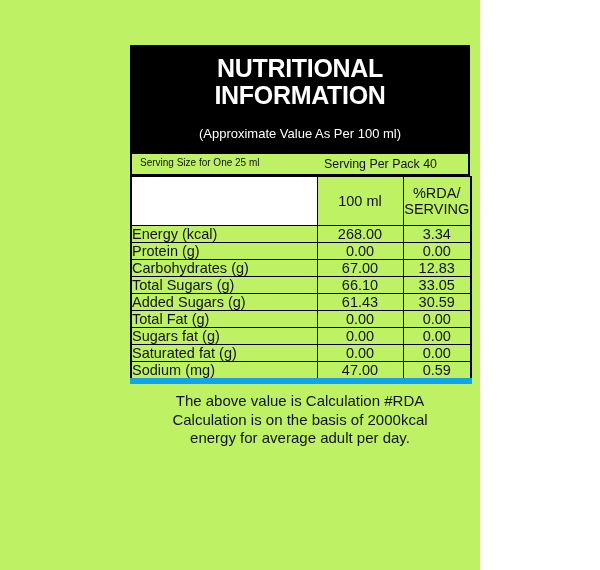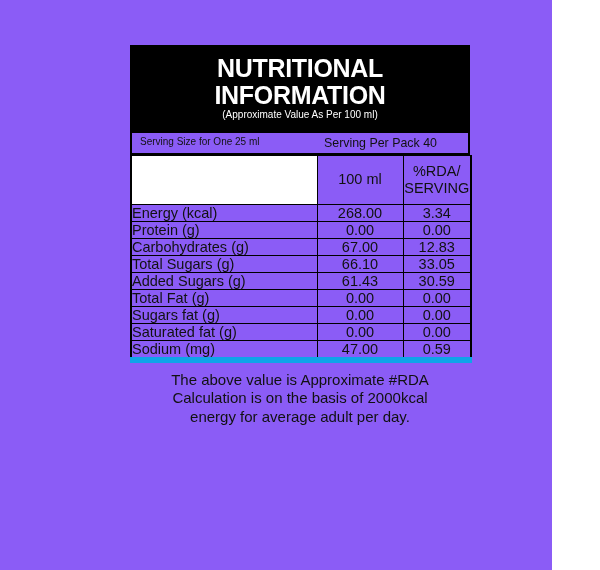--- a/index.html
+++ b/index.html
@@ -8,23 +8,23 @@
   }
   body {
     width: 600px;
     height: 570px;
     background: #ffffff;
     font-family: "Liberation Sans", sans-serif;
     -webkit-font-smoothing: antialiased;
   }
   .page {
     position: relative;
-    width: 552px;
+    width: 480px;
     height: 570px;
-    background: #8b5cf6;
+    background: #bef264;
     box-sizing: border-box;
   }
   .panel {
     position: absolute;
     left: 130px;
     top: 45px;
     width: 340px;
   }
 
   
@@ -36,23 +36,23 @@
   }
   .header-title {
     font-size: 25px;
     font-weight: bold;
     letter-spacing: -0.3px;
     line-height: 1.08;
     margin: 0;
     font-family: "Liberation Sans", sans-serif;
   }
   .header-sub {
-    font-size: 10px;
+    font-size: 13px;
     line-height: 1.15;
-    margin-top: 0;
+    margin-top: 18px;
     font-family: "Liberation Sans", sans-serif;
   }
 
   
   .serving-row {
     display: flex;
     border-left: 2px solid #000;
     border-right: 2px solid #000;
     border-bottom: 2px solid #000;
     box-sizing: border-box;
@@ -213,19 +213,19 @@
         </tr>
         <tr>
           <td class="lbl-cell">Sodium (mg)</td>
           <td class="num-cell">47.00</td>
           <td class="num-cell">0.59</td>
         </tr>
       </tbody>
     </table>
 
     <div class="footnote">
-      <div>The above value is Approximate #RDA</div>
+      <div>The above value is Calculation #RDA</div>
       <div>Calculation is on the basis of 2000kcal</div>
       <div>energy for average adult per day.</div>
     </div>
 
   </div>
 </div>
 
 </body></html>

